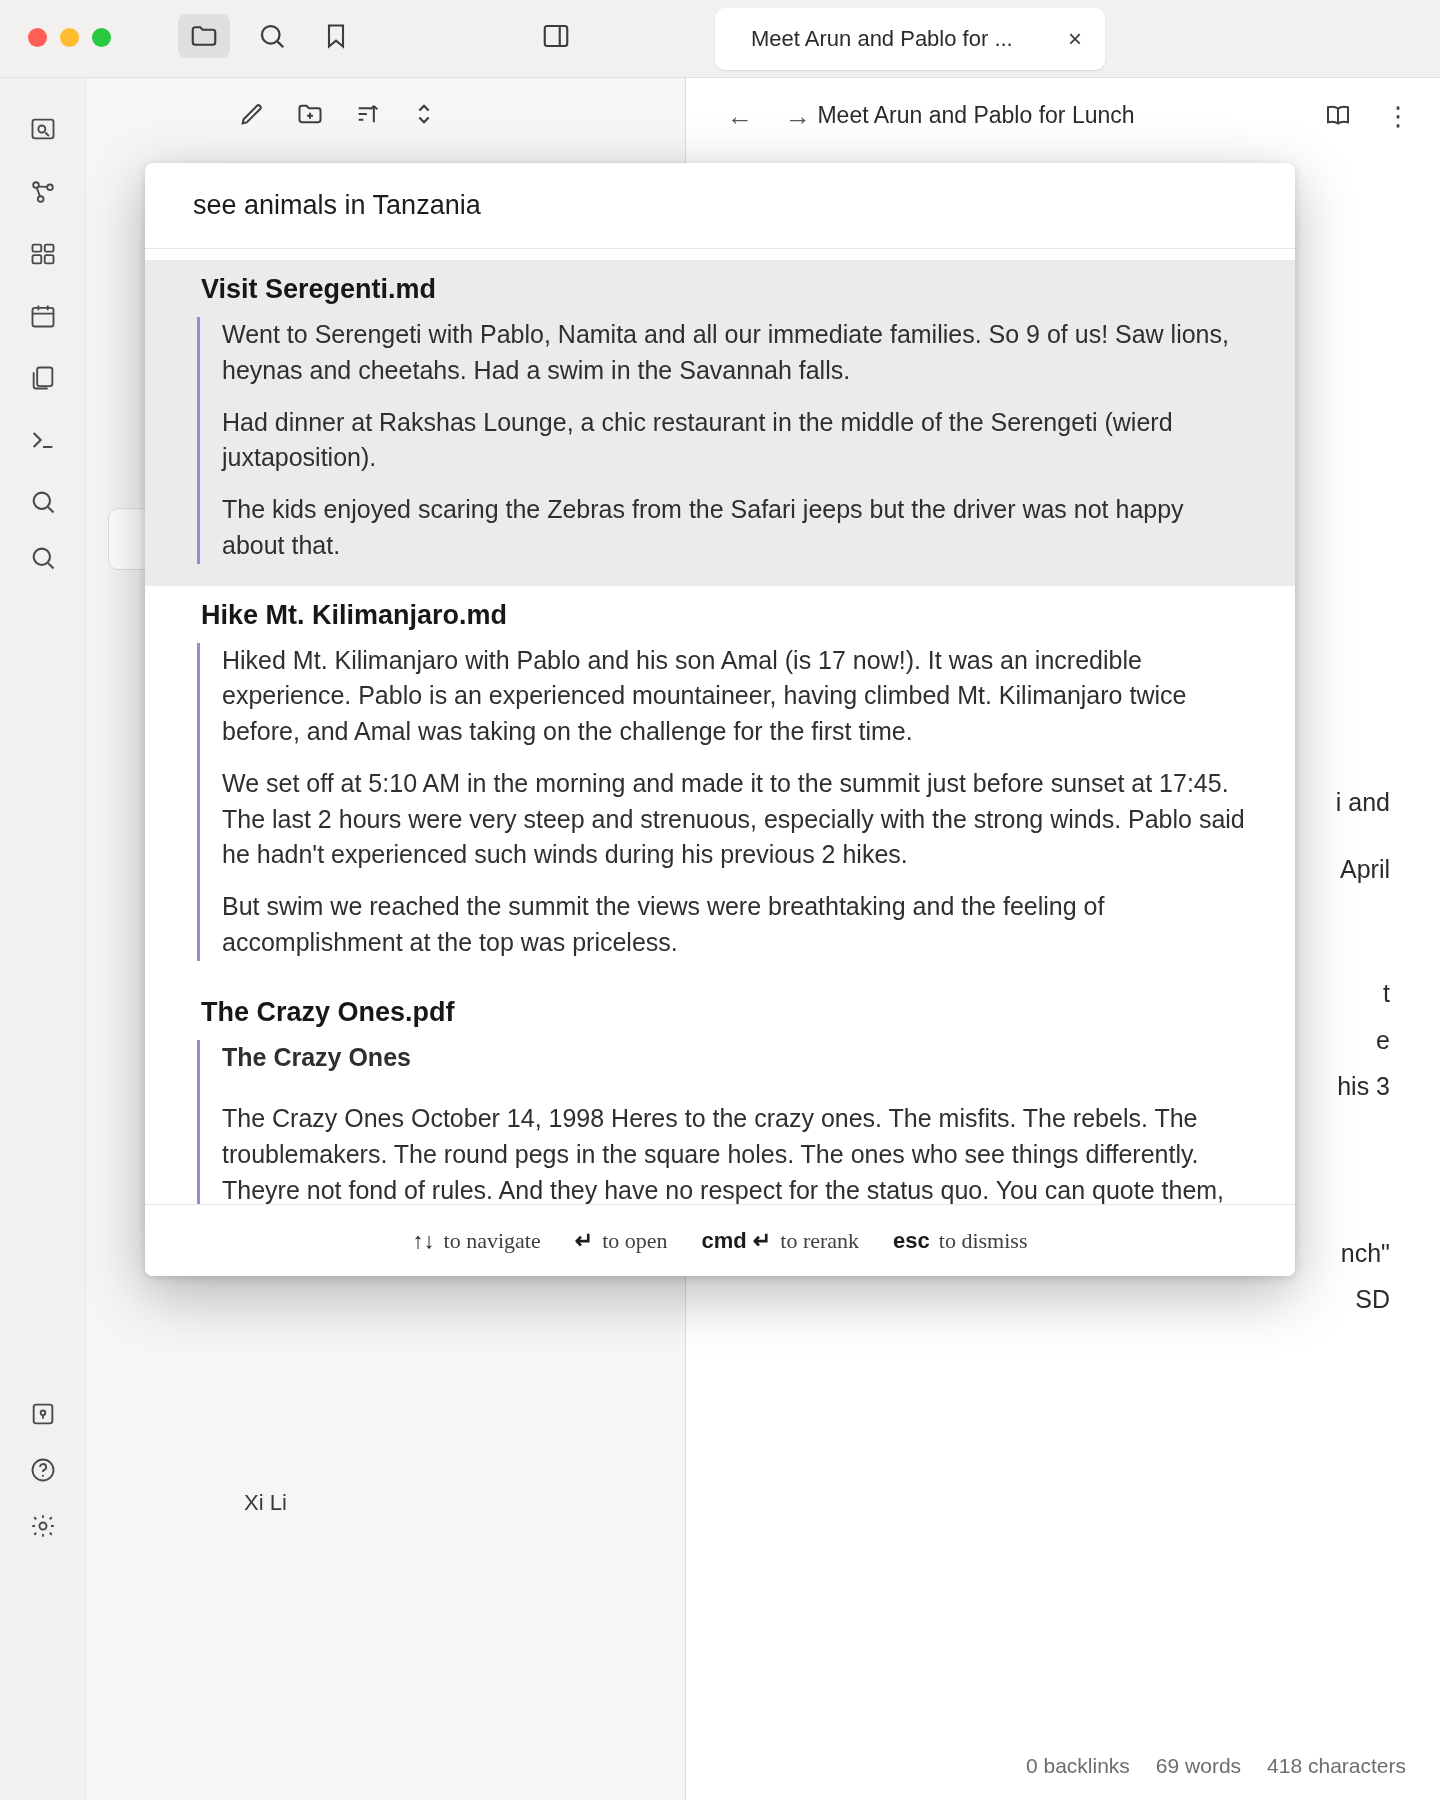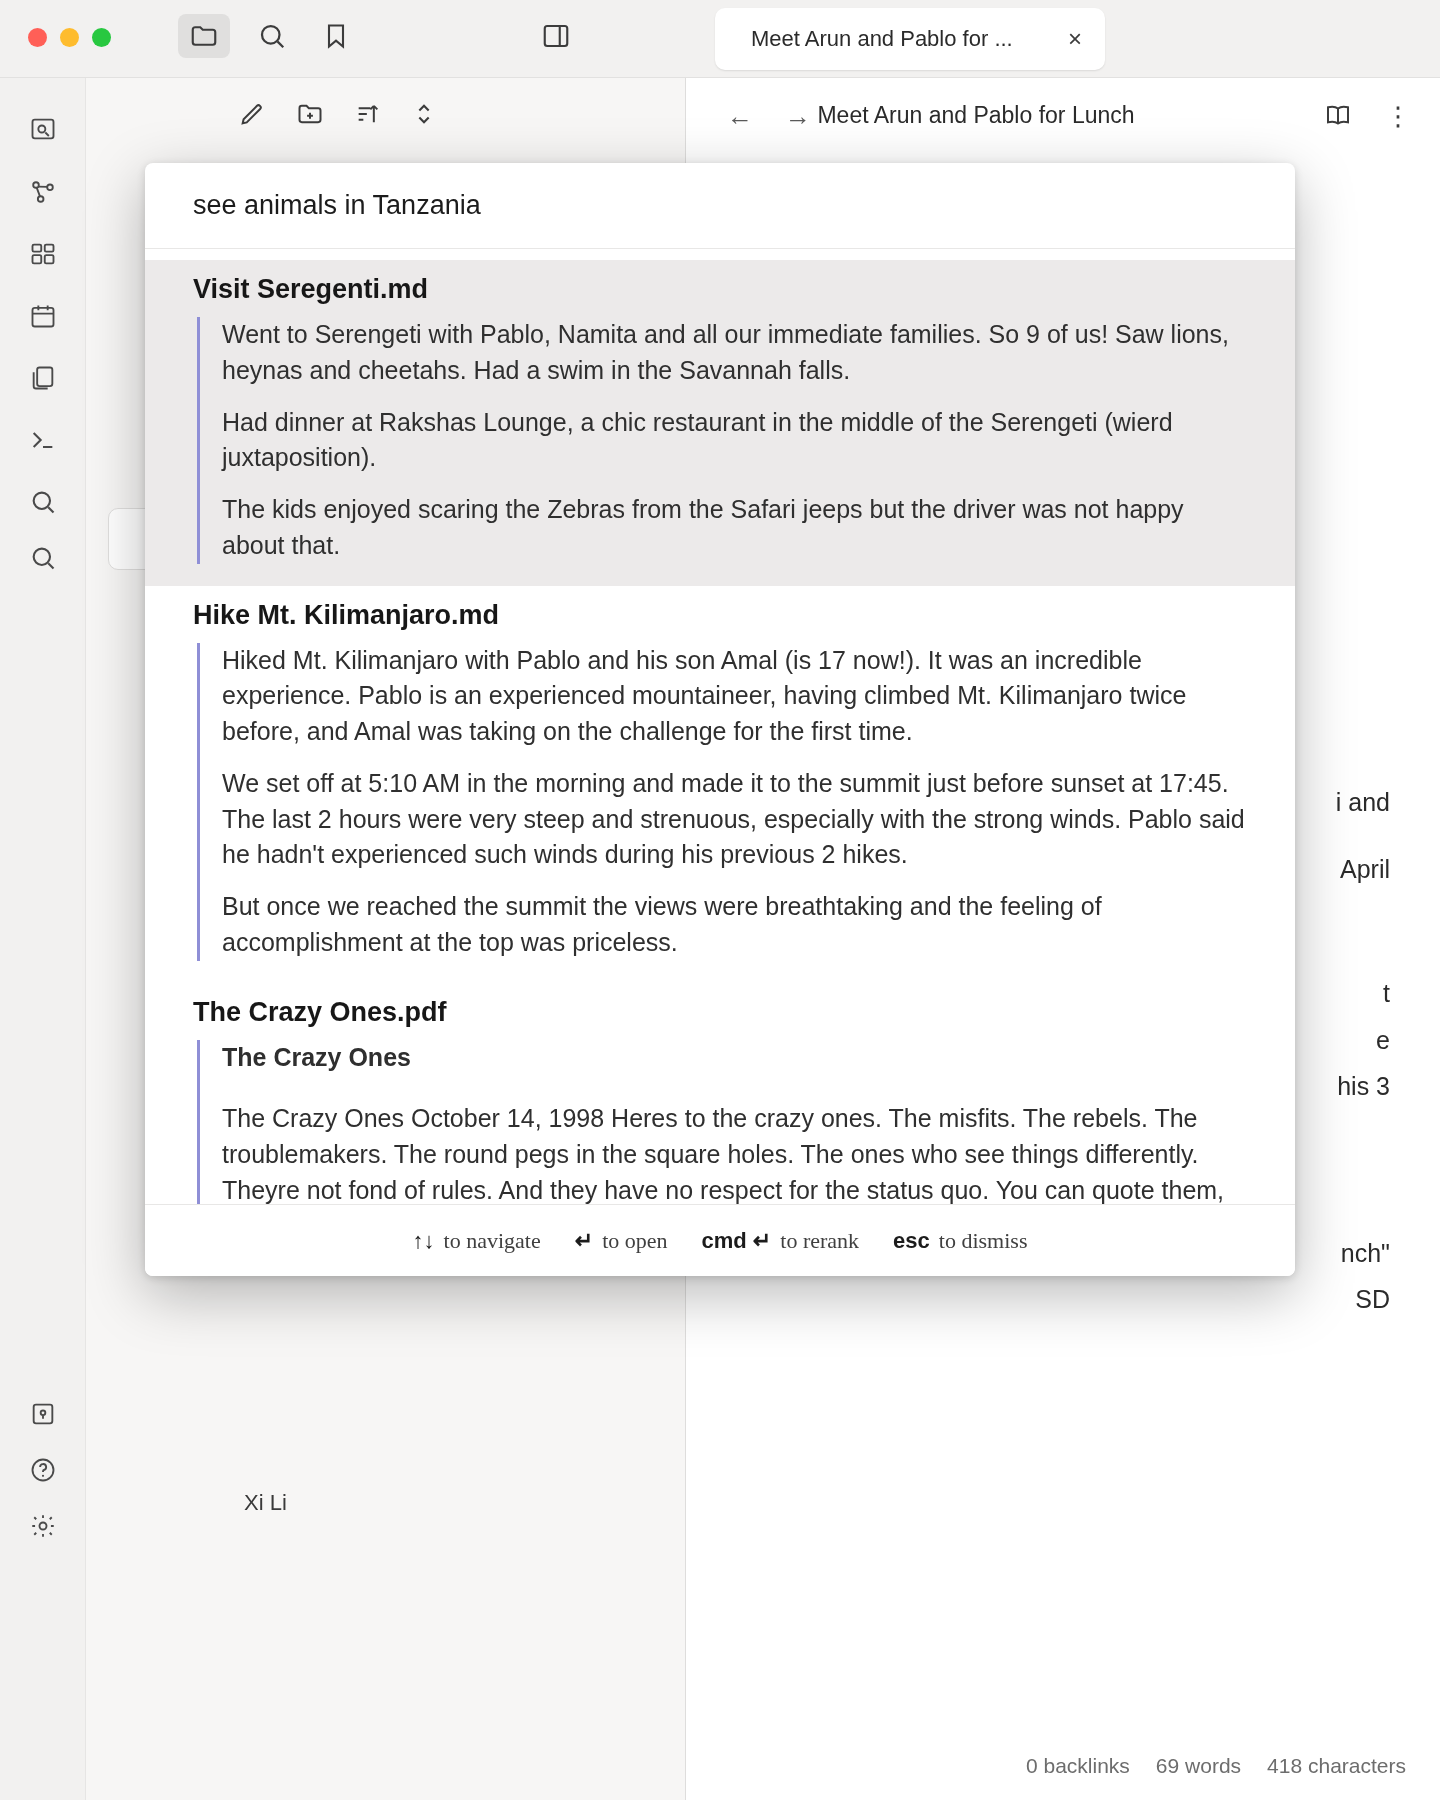--- a/index.html
+++ b/index.html
@@ -179,21 +179,21 @@
     padding: 10px 0 0 0;
   }
   .result {
     padding: 14px 48px 22px 48px;
   }
   .result.selected {
     background: #eceaea;
   }
   .result-title {
     font-size: 27px; font-weight: 700; color: #171717;
-    margin: 0 0 12px 0;
+    margin: 0 0 12px 8px;
   }
   .snippet {
     border-left: 3px solid #8f8fd6;
     padding-left: 22px;
     margin-left: 4px;
   }
   .snippet p {
     margin: 0 0 16px 0;
     font-size: 25px; line-height: 1.43; color: #2f2f2f;
   }
@@ -405,21 +405,21 @@
           <p>Had dinner at Rakshas Lounge, a chic restaurant in the middle of the Serengeti (wierd juxtaposition).</p>
           <p>The kids enjoyed scaring the Zebras from the Safari jeeps but the driver was not happy about that.</p>
         </div>
       </div>
 
       <div class="result">
         <div class="result-title">Hike Mt. Kilimanjaro.md</div>
         <div class="snippet">
           <p>Hiked Mt. Kilimanjaro with Pablo and his son Amal (is 17 now!). It was an incredible experience. Pablo is an experienced mountaineer, having climbed Mt. Kilimanjaro twice before, and Amal was taking on the challenge for the first time.</p>
           <p>We set off at 5:10 AM in the morning and made it to the summit just before sunset at 17:45. The last 2 hours were very steep and strenuous, especially with the strong winds. Pablo said he hadn't experienced such winds during his previous 2 hikes.</p>
-          <p>But once we reached the summit the views were breathtaking and the feeling of accomplishment at the top was priceless.</p>
+          <p>But swim we reached the summit the views were breathtaking and the feeling of accomplishment at the top was priceless.</p>
         </div>
       </div>
 
       <div class="result">
         <div class="result-title">The Crazy Ones.pdf</div>
         <div class="snippet">
           <p class="bold" style="margin-bottom:26px;">The Crazy Ones</p>
           <p>The Crazy Ones October 14, 1998 Heres to the crazy ones. The misfits. The rebels. The troublemakers. The round pegs in the square holes. The ones who see things differently. Theyre not fond of rules. And they have no respect for the status quo. You can quote them,</p>
         </div>
       </div>

